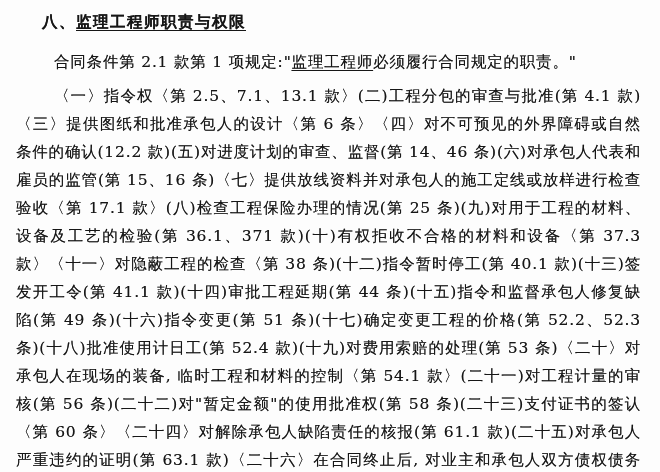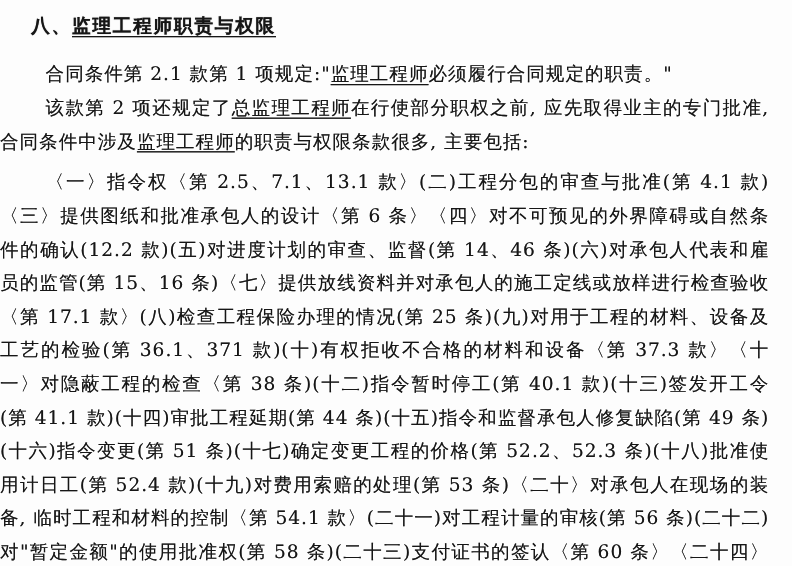--- a/index.html
+++ b/index.html
@@ -8,21 +8,21 @@
     height: 472px;
     overflow: hidden;
     background: #fdfdfd;
     color: #161616;
     font-family: "DejaVu Serif", "Liberation Serif", serif;
   }
   .page {
     box-sizing: border-box;
     width: 648px;
     height: 472px;
-    padding: 6px 7px 0 0;
+    padding: 6px 7px 0 16px;
   }
   .title {
     font-size: 15.5px;
     font-weight: bold;
     line-height: 28px;
     margin: 2px 0 12px 26px;
     letter-spacing: 1.5px;
     text-shadow: 0 0 0.6px rgba(0,0,0,0.75);
   }
   .para {
@@ -44,17 +44,16 @@
 </style>
 </head>
 <body>
 
 <div class="page">
 
   <h1 class="title"><span>八、</span><span class="u">监理工程师职责与权限</span></h1>
 
   <p class="para"><span>合同条件第 2.1 款第 1 项规定:"</span><span class="u">监理工程师</span><span>必须履行合同规定的职责。"</span></p>
 
-  <p class="para"><span>该款第 2 项还规定了</span><span class="u">总监理工程师</span><span>在行使部分职权之前, 应先取得业主的专门批准, 合同条件中涉及</span><span class="u">监理工程师</span><span>的职责与权限条款很多, 主要包括:</span></p>
 
   <p class="para duties"><span>〈一〉指令权〈第 2.5、7.1、13.1 款〉(二)工程分包的审查与批准(第 4.1 款)〈三〉提供图纸和批准承包人的设计〈第 6 条〉〈四〉对不可预见的外界障碍或自然条件的确认(12.2 款)(五)对进度计划的审查、监督(第 14、46 条)(六)对承包人代表和雇员的监管(第 15、16 条)〈七〉提供放线资料并对承包人的施工定线或放样进行检查验收〈第 17.1 款〉(八)检查工程保险办理的情况(第 25 条)(九)对用于工程的材料、设备及工艺的检验(第 36.1、371 款)(十)有权拒收不合格的材料和设备〈第 37.3 款〉〈十一〉对隐蔽工程的检查〈第 38 条)(十二)指令暂时停工(第 40.1 款)(十三)签发开工令(第 41.1 款)(十四)审批工程延期(第 44 条)(十五)指令和监督承包人修复缺陷(第 49 条)(十六)指令变更(第 51 条)(十七)确定变更工程的价格(第 52.2、52.3 条)(十八)批准使用计日工(第 52.4 款)(十九)对费用索赔的处理(第 53 条)〈二十〉对承包人在现场的装备, 临时工程和材料的控制〈第 54.1 款〉(二十一)对工程计量的审核(第 56 条)(二十二)对"暂定金额"的使用批准权(第 58 条)(二十三)支付证书的签认〈第 60 条〉〈二十四〉对解除承包人缺陷责任的核报(第 61.1 款)(二十五)对承包人严重违约的证明(第 63.1 款)〈二十六〉在合同终止后, 对业主和承包人双方债权债务的认证〈第 63.3 款〉(二十七)对合同纠纷的裁定〈第 67.1 款)。</span></p>
 
 </div>
 
 </body></html>

